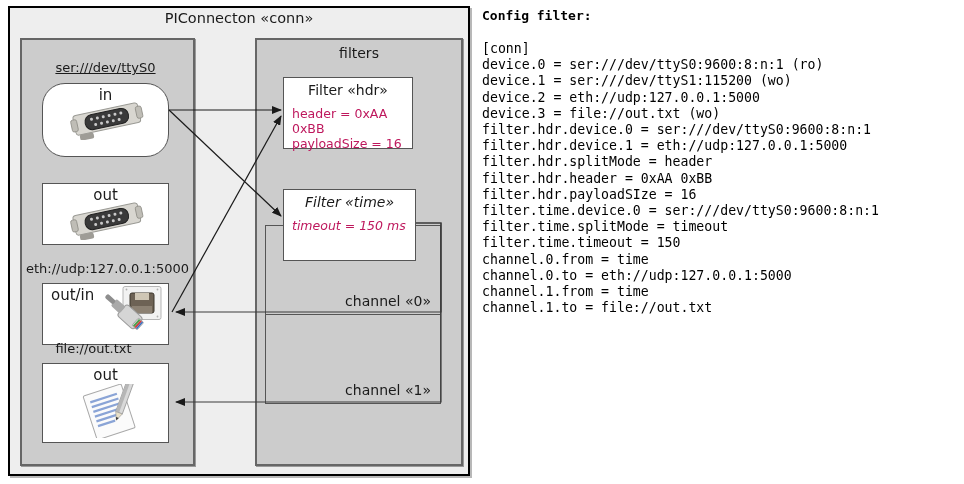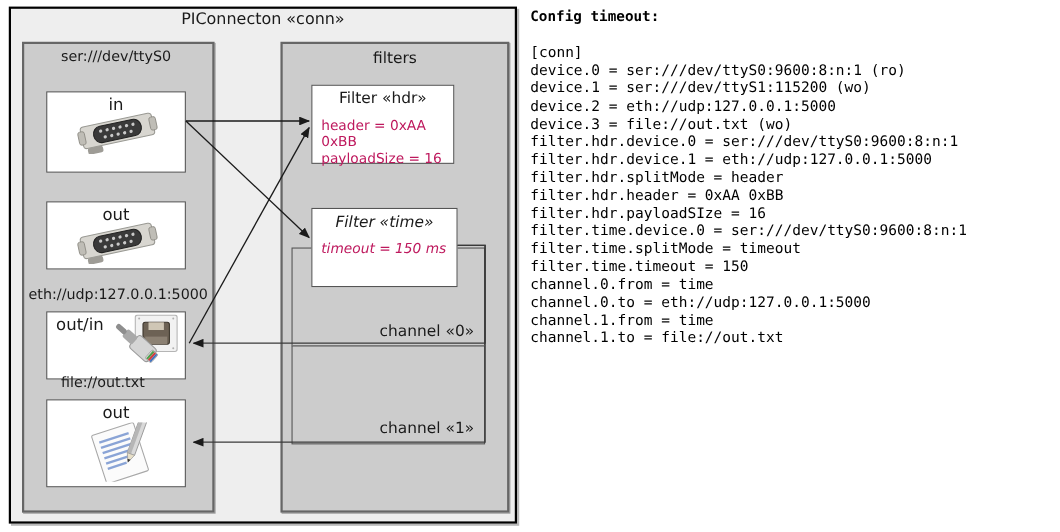--- a/index.html
+++ b/index.html
@@ -25,21 +25,21 @@
   
   .wbox{position:absolute;background:#fff;border:1.6px solid #555;
         box-sizing:border-box;}
   .dev-label{position:absolute;text-align:center;font-size:13px;color:#1a1a1a;
              white-space:nowrap;}
   .dev-io{position:absolute;left:0;right:0;top:2px;text-align:center;
           font-size:15px;color:#1a1a1a;}
   .dev-io.left{text-align:left;left:8px;}
 
   
-  #dev0{left:42px;top:83px;width:127px;height:74px;}
+  #dev0{left:42px;top:83px;width:127px;height:74px;border-radius:23px;}
   #dev1{left:42px;top:183px;width:127px;height:62px;}
   #dev2{left:42px;top:283px;width:127px;height:62px;}
   #dev3{left:42px;top:363px;width:127px;height:80px;}
 
   
   #filt-hdr{left:283px;top:77px;width:130px;height:72px;}
   #filt-time{left:283px;top:189px;width:133px;height:72px;font-style:italic;}
   .filt-title{position:absolute;left:0;right:0;top:4px;text-align:center;
               font-size:14px;color:#1a1a1a;}
   .filt-attrs{position:absolute;left:8px;top:28px;font-size:12.5px;
@@ -72,21 +72,21 @@
 </head>
 <body>
 
 <div id="root">
 
   <div class="outer-frame"></div>
   <div class="outer-title">PIConnecton «conn»</div>
 
   <div class="panel" id="panel-devices"></div>
 
-  <div class="dev-label" style="left:42px;top:44px;width:127px;">ser:///dev/ttyS0</div>
+  <div class="dev-label" style="left:42px;top:60px;width:127px;text-decoration:underline;">ser:///dev/ttyS0</div>
   <div class="wbox" id="dev0">
     <div class="dev-io">in</div>
     <svg class="icon serial-icon" viewBox="0 0 76 40">
       <g transform="rotate(-12 38 20)">
         <rect x="5" y="9" width="66" height="20" rx="3" fill="#d8d6d0" stroke="#9a9a94" stroke-width="1"></rect>
         <rect x="16" y="11.5" width="44" height="15" rx="7" fill="#3a3a3a" stroke="#222" stroke-width="1"></rect>
         <g fill="#c9c9c9">
           <circle cx="23" cy="16" r="1.5"></circle>
             <circle cx="29" cy="16" r="1.5"></circle>
           <circle cx="35" cy="16" r="1.5"></circle>
@@ -218,17 +218,17 @@
     <path d="M169,110 L281,216" stroke="#1a1a1a" stroke-width="1.2" fill="none" marker-end="url(#ah)"></path>
 
     <path d="M172,312 L281,116" stroke="#1a1a1a" stroke-width="1.2" fill="none" marker-end="url(#ah)"></path>
 
     <path d="M416,223 L441,223 L441,312 L176,312" stroke="#3a3a3a" stroke-width="1.2" fill="none" marker-end="url(#ah)"></path>
 
     <path d="M416,223 L441,223 L441,402 L176,402" stroke="#3a3a3a" stroke-width="1.2" fill="none" marker-end="url(#ah)"></path>
   </svg>
 
   <div id="config">
-    <div class="cfg-head">Config timeout:</div>
+    <div class="cfg-head">Config filter:</div>
     <div class="cfg-body"><div class="cfg-line">[conn]</div><div class="cfg-line">device.0 = ser:///dev/ttyS0:9600:8:n:1 (ro)</div><div class="cfg-line">device.1 = ser:///dev/ttyS1:115200 (wo)</div><div class="cfg-line">device.2 = eth://udp:127.0.0.1:5000</div><div class="cfg-line">device.3 = file://out.txt (wo)</div><div class="cfg-line">filter.hdr.device.0 = ser:///dev/ttyS0:9600:8:n:1</div><div class="cfg-line">filter.hdr.device.1 = eth://udp:127.0.0.1:5000</div><div class="cfg-line">filter.hdr.splitMode = header</div><div class="cfg-line">filter.hdr.header = 0xAA 0xBB</div><div class="cfg-line">filter.hdr.payloadSIze = 16</div><div class="cfg-line">filter.time.device.0 = ser:///dev/ttyS0:9600:8:n:1</div><div class="cfg-line">filter.time.splitMode = timeout</div><div class="cfg-line">filter.time.timeout = 150</div><div class="cfg-line">channel.0.from = time</div><div class="cfg-line">channel.0.to = eth://udp:127.0.0.1:5000</div><div class="cfg-line">channel.1.from = time</div><div class="cfg-line">channel.1.to = file://out.txt</div></div>
   </div>
 
 </div>
 
 </body></html>

